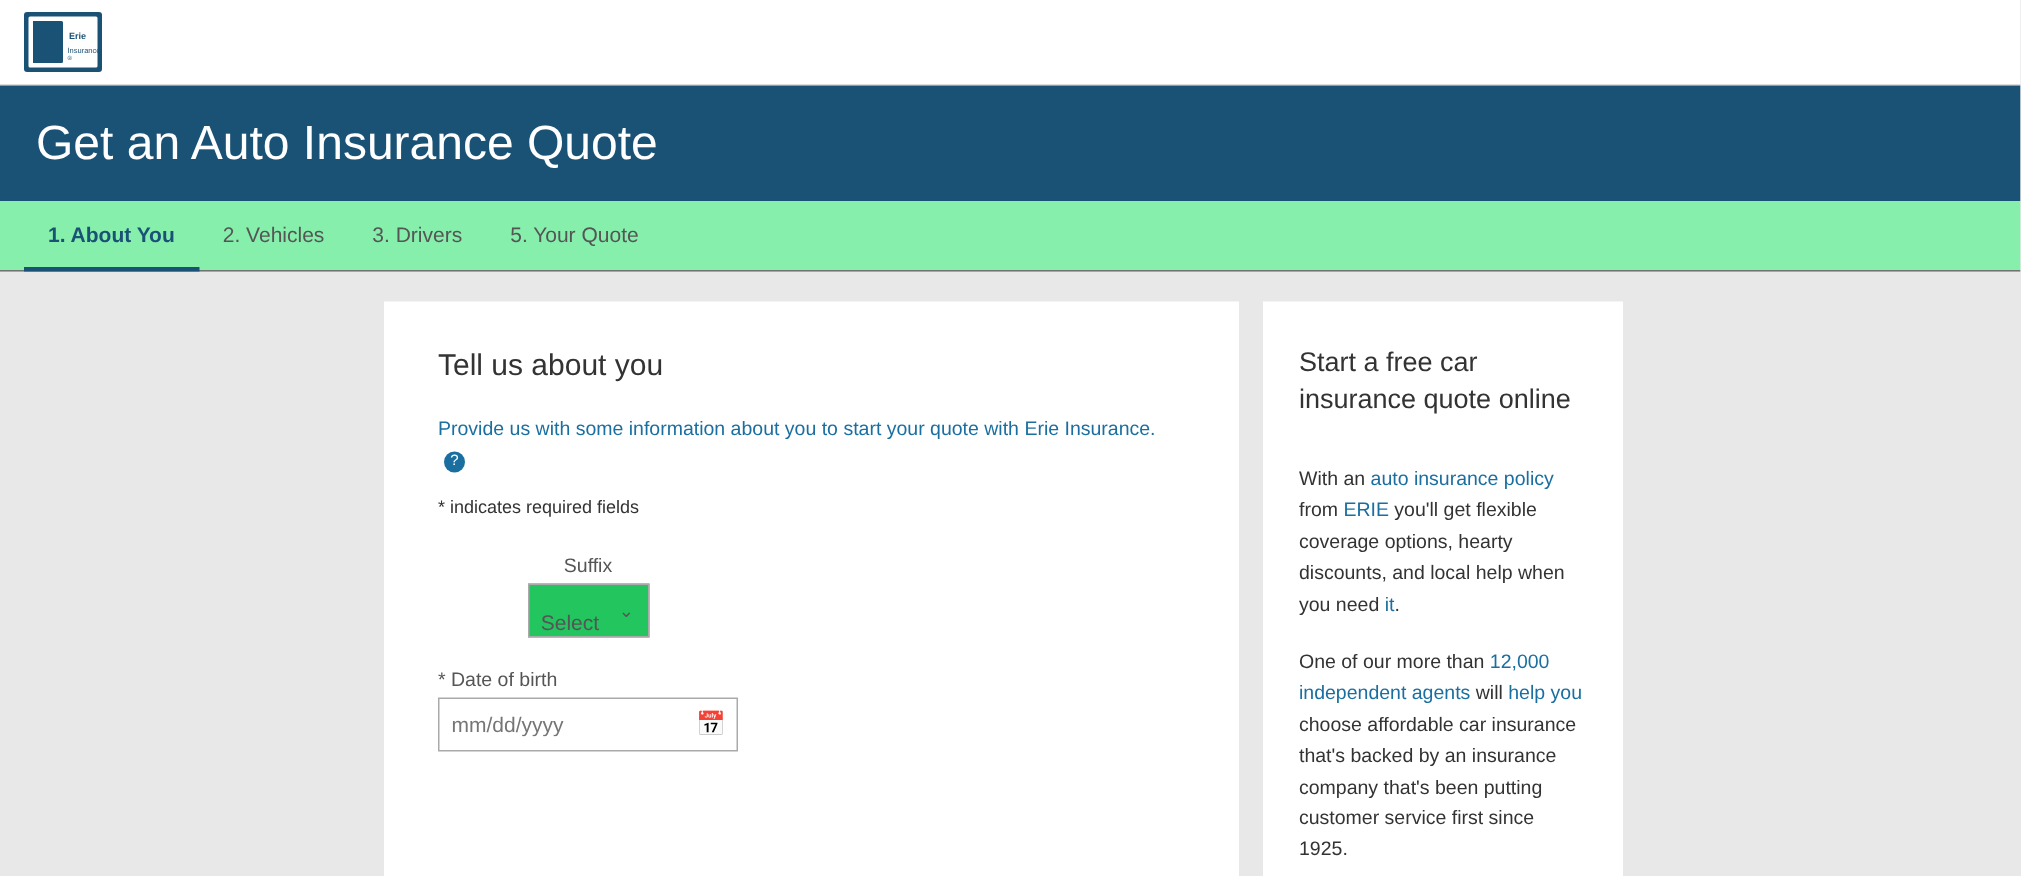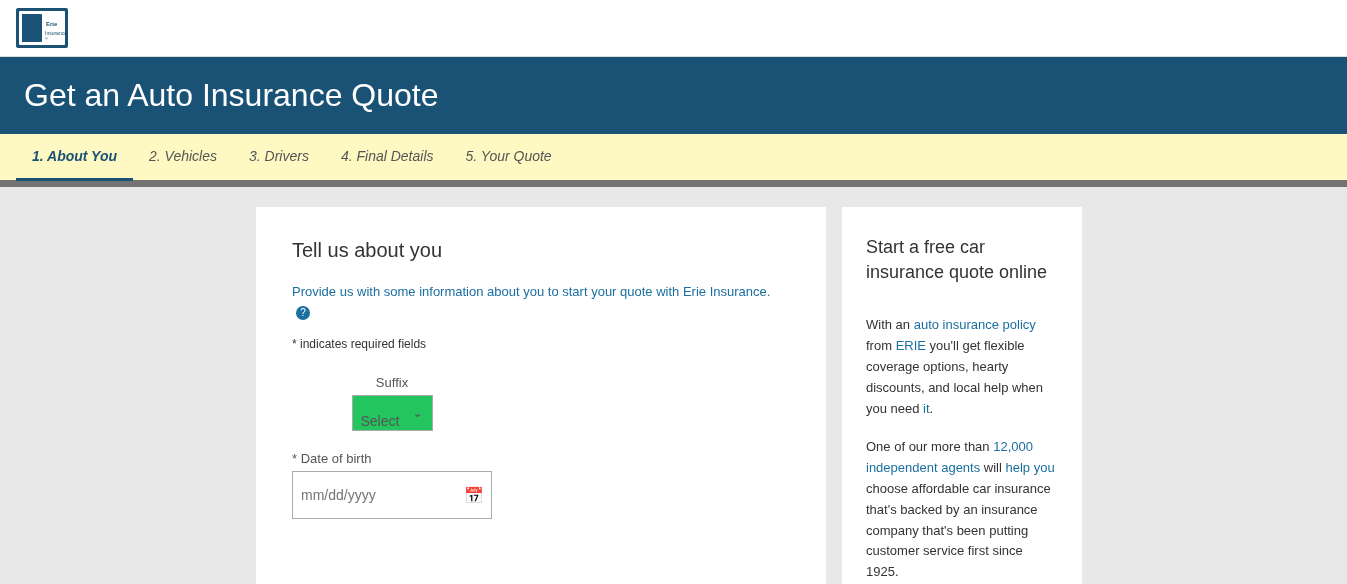--- a/index.html
+++ b/index.html
@@ -25,26 +25,25 @@
       padding: 20px 24px;
     }
     .hero-banner h1 {
       color: #fff;
       font-size: 32px;
       font-weight: 400;
     }
 
     
     .tab-nav {
-      background: #fef9c3;
+      background: #86efac;
       display: flex;
       align-items: center;
       padding: 0 16px;
-      border-bottom: 7px solid #737373;
-      font-style: italic;
+      border-bottom: 1px solid #737373;
     }
     .tab-item {
       padding: 14px 16px;
       font-size: 14px;
       color: #555;
       cursor: pointer;
       white-space: nowrap;
       border-bottom: 3px solid transparent;
       margin-bottom: -1px;
     }
@@ -169,21 +168,21 @@
 
     
     .dob-group {
       max-width: 200px;
     }
     .date-input-wrapper {
       position: relative;
     }
     .date-input {
       width: 100%;
-      height: 48px;
+      height: 36px;
       border: 1px solid #aaa;
       padding: 0 36px 0 8px;
       font-size: 14px;
       color: #15803d;
       outline: none;
     }
     .calendar-icon {
       position: absolute;
       right: 8px;
       top: 50%;
@@ -236,21 +235,20 @@
 </div>
 
 <div class="hero-banner">
   <h1>Get an Auto Insurance Quote</h1>
 </div>
 
 <div class="tab-nav">
   <div class="tab-item active">1. About You</div>
   <div class="tab-item">2. Vehicles</div>
   <div class="tab-item">3. Drivers</div>
-  <div class="tab-item">4. Final Details</div>
   <div class="tab-item">5. Your Quote</div>
 </div>
 
 <div class="main-content">
   <div class="left-spacer"></div>
 
   <div class="form-card">
     <div class="form-title">Tell us about you</div>
 
     <div class="form-description">

